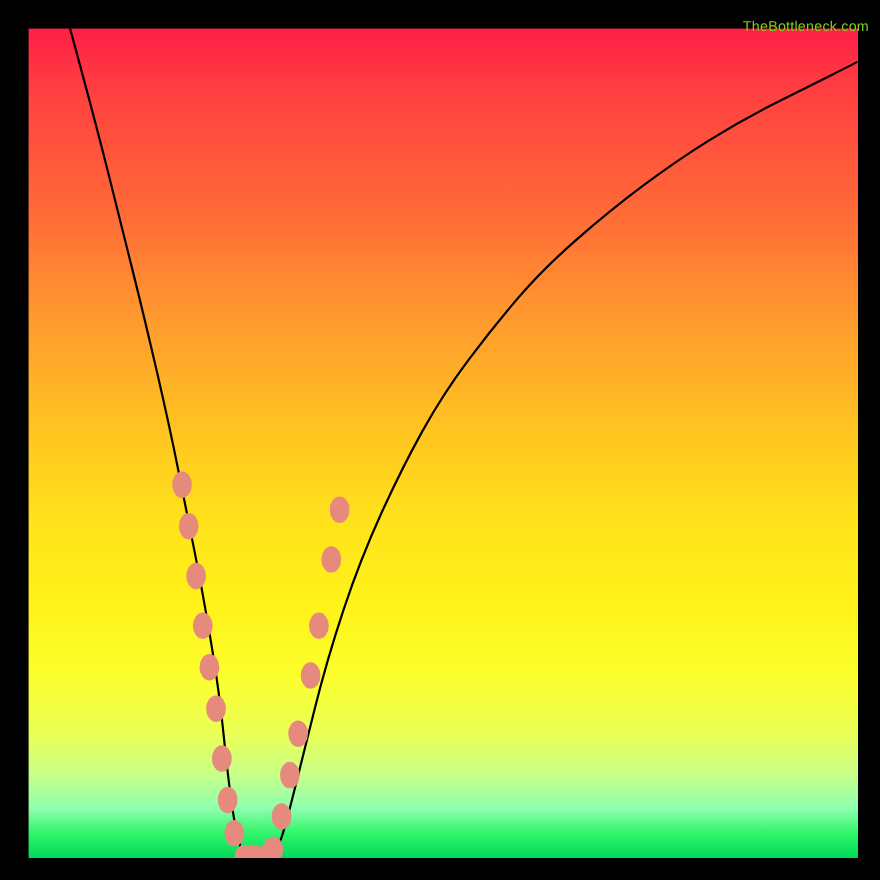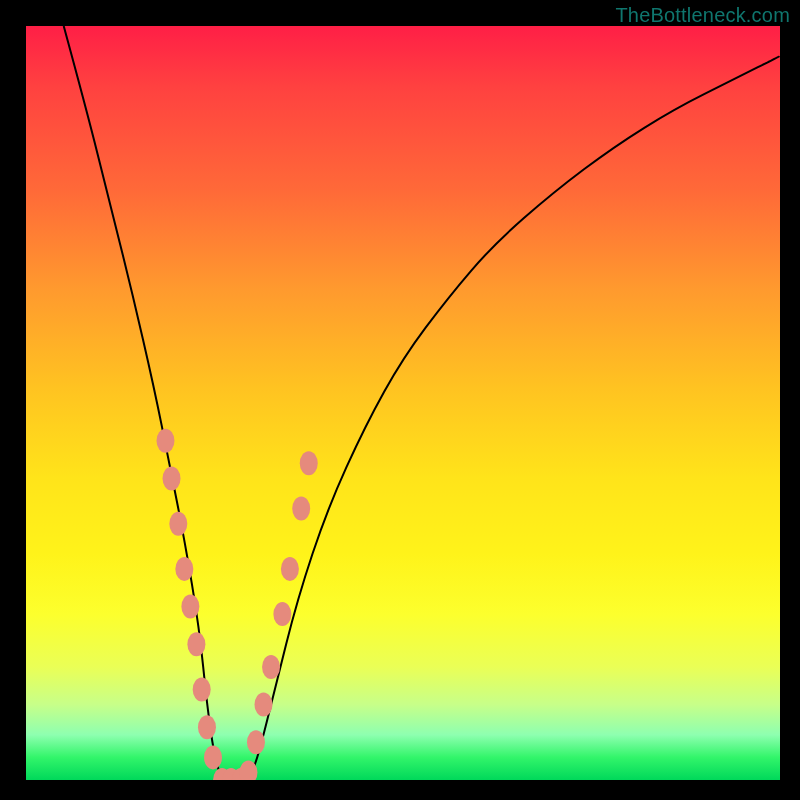--- a/index.html
+++ b/index.html
@@ -28,24 +28,24 @@
       #fcff2d 78%,
       #eaff56 85%,
       #c7ff89 90%,
       #8effb0 94%,
       #32f56a 97%,
       #00d85a 100%
     );
   }
   .watermark {
     position: absolute;
-    top: 4px;
+    top: 16px;
     right: 10px;
-    color: #0f766e;
-    font-size: 20px;
+    color: #84cc16;
+    font-size: 13px;
     letter-spacing: 0.2px;
     user-select: none;
   }
   svg {
     position: absolute;
     left: 0;
     top: 0;
   }
 </style>
 </head>

